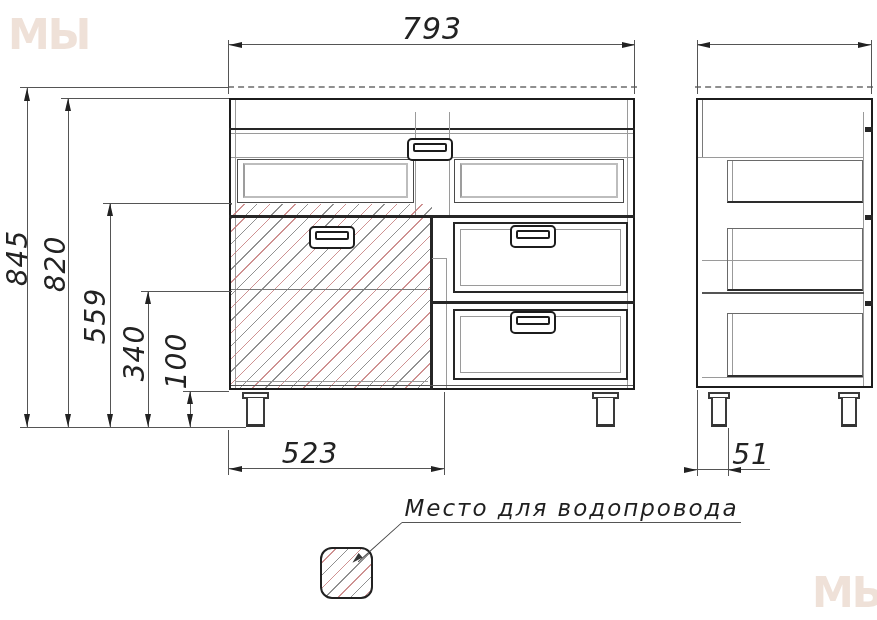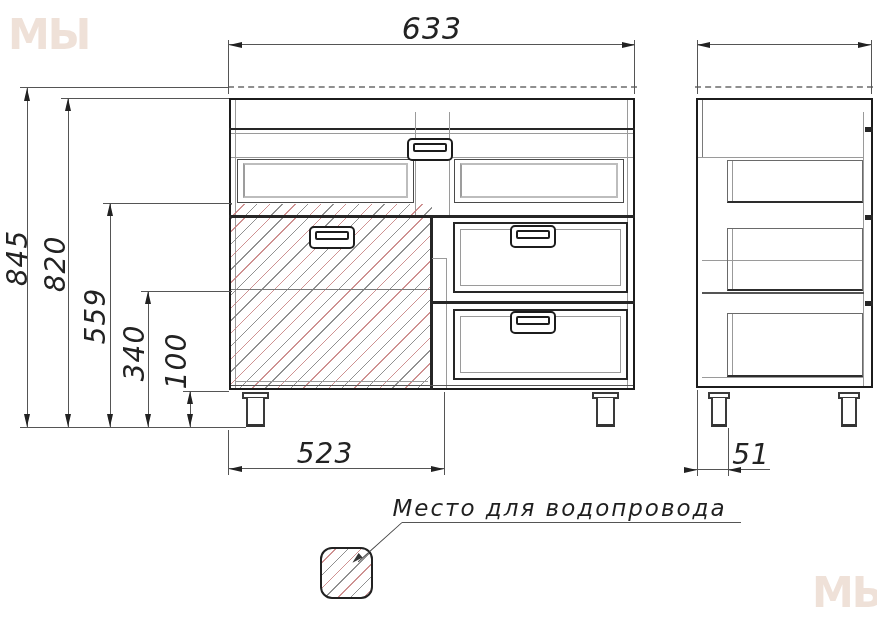--- a/index.html
+++ b/index.html
@@ -128,21 +128,21 @@
   <div class="leg-f" style="left:708px;top:392px;width:22px;height:7px;"></div>
   <div class="leg-b" style="left:711px;top:398px;width:16px;height:29px;"></div>
   <div class="leg-f" style="left:838px;top:392px;width:22px;height:7px;"></div>
   <div class="leg-b" style="left:841px;top:398px;width:16px;height:29px;"></div>
 
   <div class="l lm" style="left:228px;top:40px;width:1px;height:54px;"></div>
   <div class="l lm" style="left:634px;top:40px;width:1px;height:54px;"></div>
   <div class="l lm" style="left:229px;top:44px;width:406px;height:1px;"></div>
   <div class="ar left" style="left:229px;top:42px;"></div>
   <div class="ar right" style="left:622px;top:42px;"></div>
-  <div class="dt big" style="left:382px;top:14px;width:100px;">633</div>
+  <div class="dt big" style="left:382px;top:14px;width:100px;">793</div>
 
   <div class="l lm" style="left:697px;top:40px;width:1px;height:54px;"></div>
   <div class="l lm" style="left:871px;top:40px;width:1px;height:54px;"></div>
   <div class="l lm" style="left:697px;top:44px;width:174px;height:1px;"></div>
   <div class="ar left" style="left:697px;top:42px;"></div>
   <div class="ar right" style="left:858px;top:42px;"></div>
 
   <div class="l lm" style="left:20px;top:87px;width:208px;height:1px;"></div>
   <div class="l lm" style="left:61px;top:98px;width:168px;height:1px;"></div>
   <div class="l lm" style="left:103px;top:203px;width:129px;height:1px;"></div>
@@ -170,28 +170,28 @@
   <div class="dt dtv" style="left:21px;top:250px;">820</div>
   <div class="dt dtv" style="left:61px;top:302px;">559</div>
   <div class="dt dtv" style="left:100px;top:339px;">340</div>
   <div class="dt dtv" style="left:142px;top:347px;">100</div>
 
   <div class="l lm" style="left:228px;top:430px;width:1px;height:45px;"></div>
   <div class="l lm" style="left:444px;top:392px;width:1px;height:83px;"></div>
   <div class="l lm" style="left:229px;top:468px;width:215px;height:1px;"></div>
   <div class="ar left" style="left:229px;top:466px;"></div>
   <div class="ar right" style="left:431px;top:466px;"></div>
-  <div class="dt" style="left:280px;top:440px;width:90px;">523</div>
+  <div class="dt" style="left:265px;top:440px;width:90px;">523</div>
 
   <div class="l lm" style="left:697px;top:390px;width:1px;height:86px;"></div>
   <div class="l lm" style="left:728px;top:428px;width:1px;height:48px;"></div>
   <div class="l lm" style="left:686px;top:469px;width:84px;height:1px;"></div>
   <div class="ar right" style="left:684px;top:467px;"></div>
   <div class="ar left" style="left:728px;top:467px;"></div>
   <div class="dt" style="left:731px;top:441px;width:40px;">51</div>
 
   <div class="lsq hatch" style="left:320px;top:547px;width:53px;height:52px;"></div>
   <div class="lead" style="left:402px;top:522px;width:59px;transform:rotate(138deg);"></div>
   <div class="ar" style="left:351px;top:556px;border-top:3px solid transparent;border-bottom:3px solid transparent;border-left:11px solid #333;transform:rotate(138deg);"></div>
   <div class="l lm" style="left:402px;top:522px;width:339px;height:1px;"></div>
-  <div class="note" style="left:388px;top:497px;width:343px;">Место для водопровода</div>
+  <div class="note" style="left:400px;top:497px;width:343px;">Место для водопровода</div>
 
 </div>
 
 </body></html>

